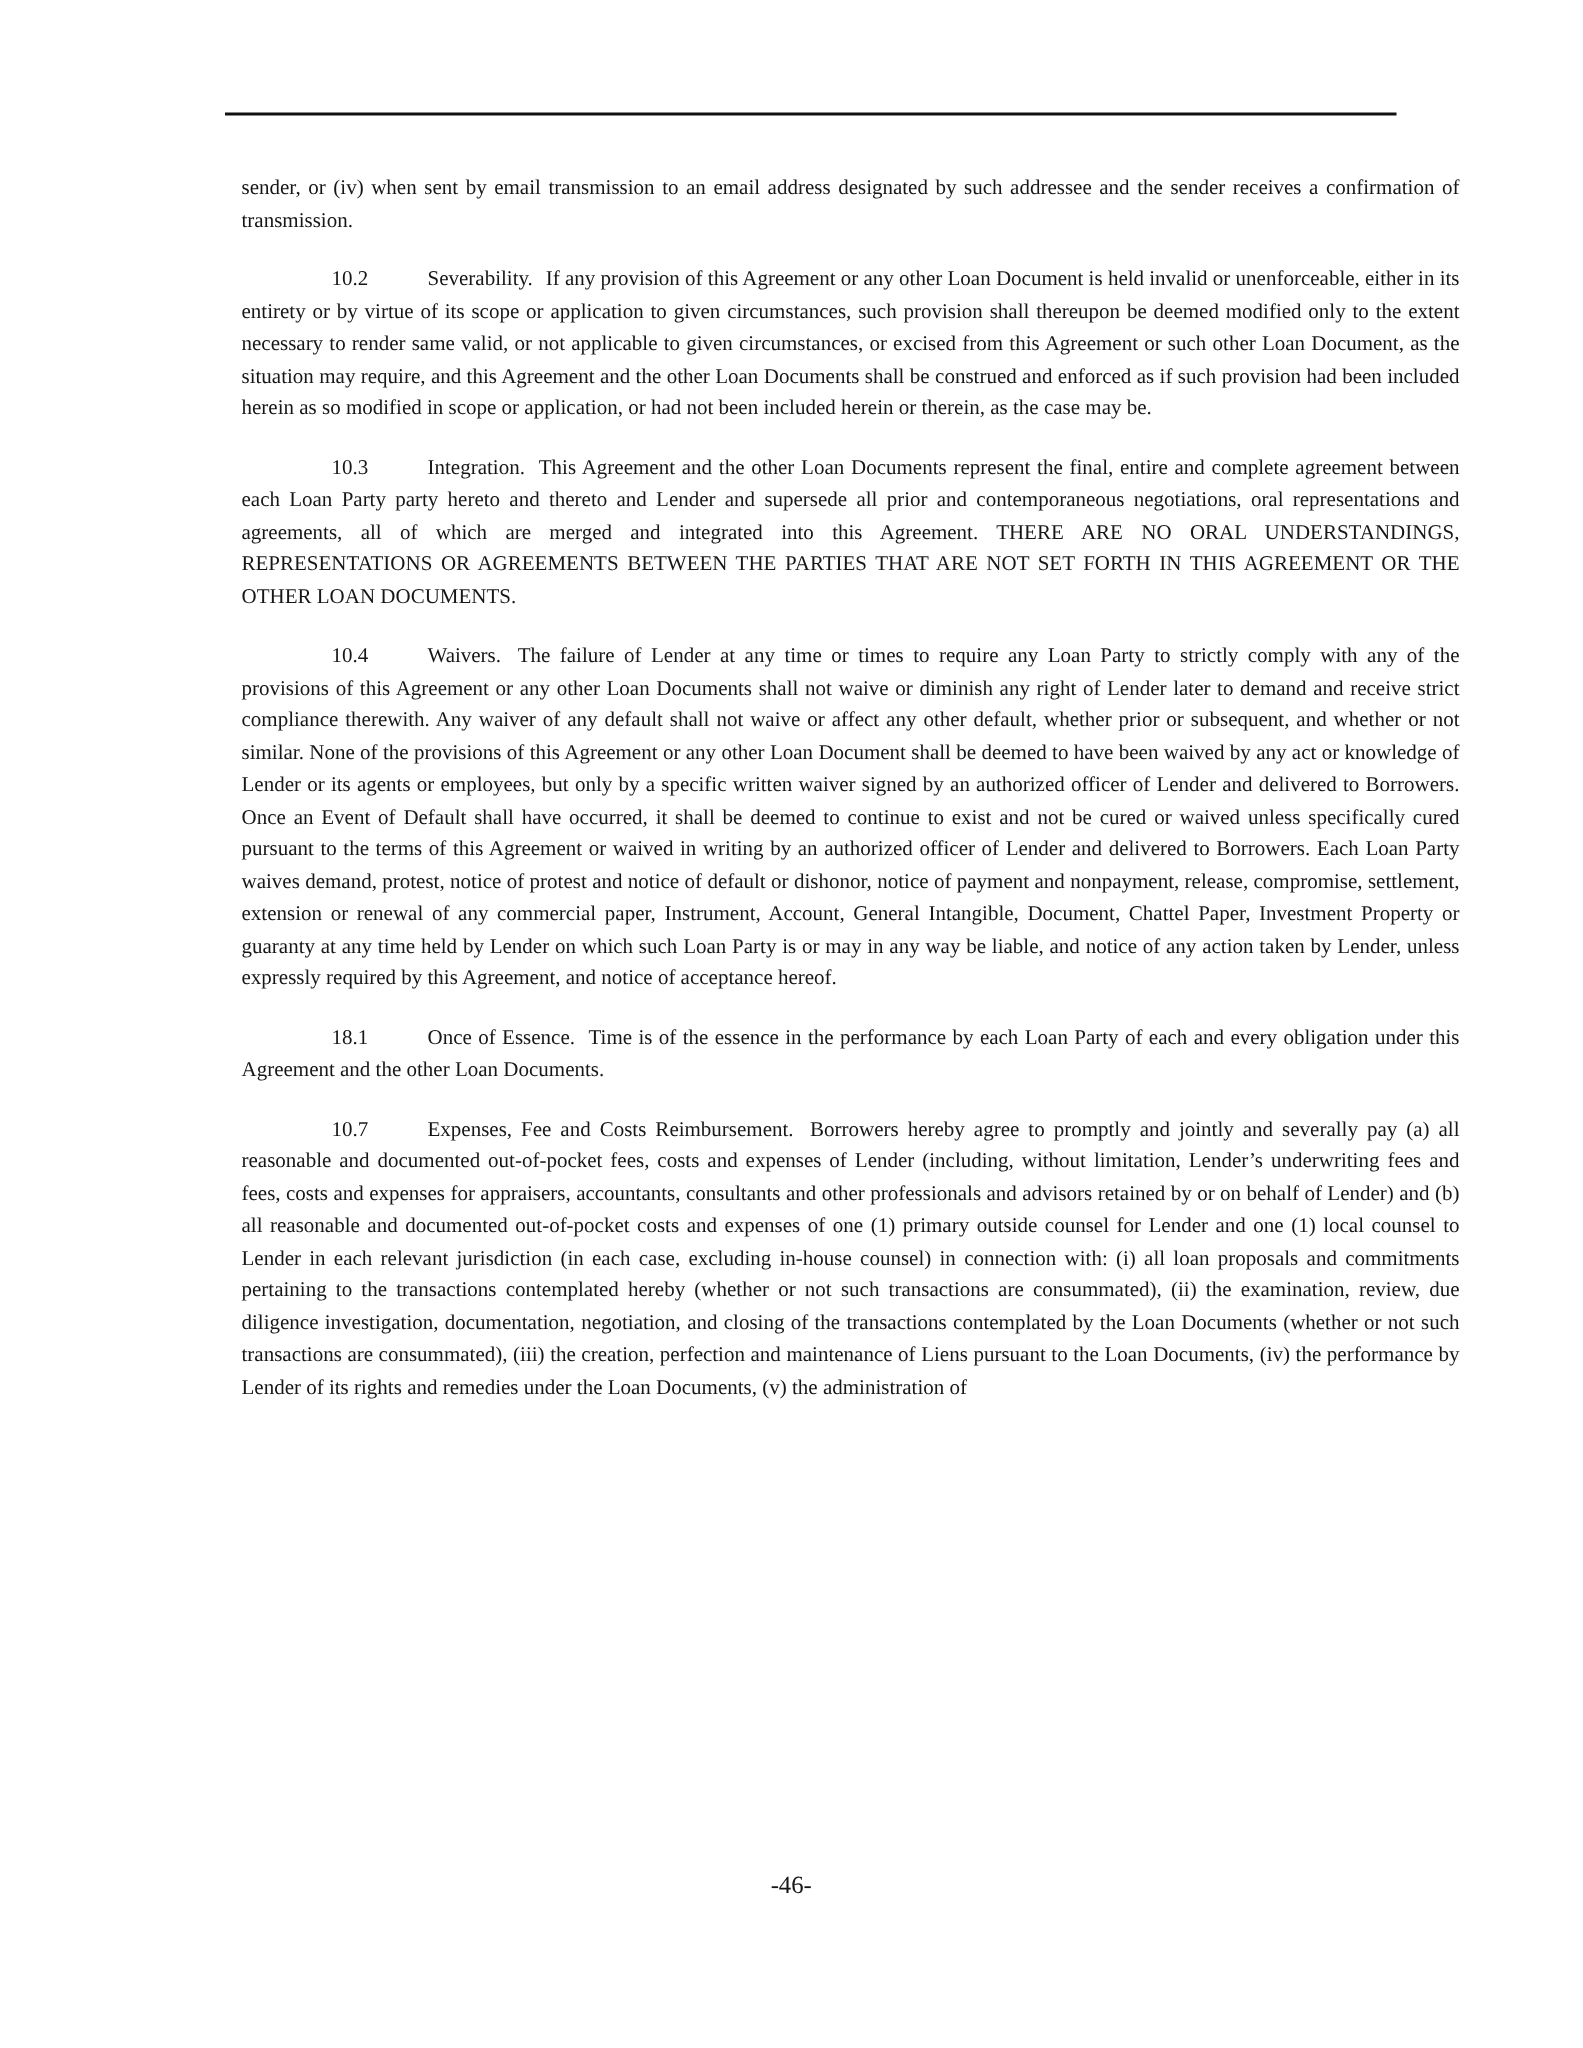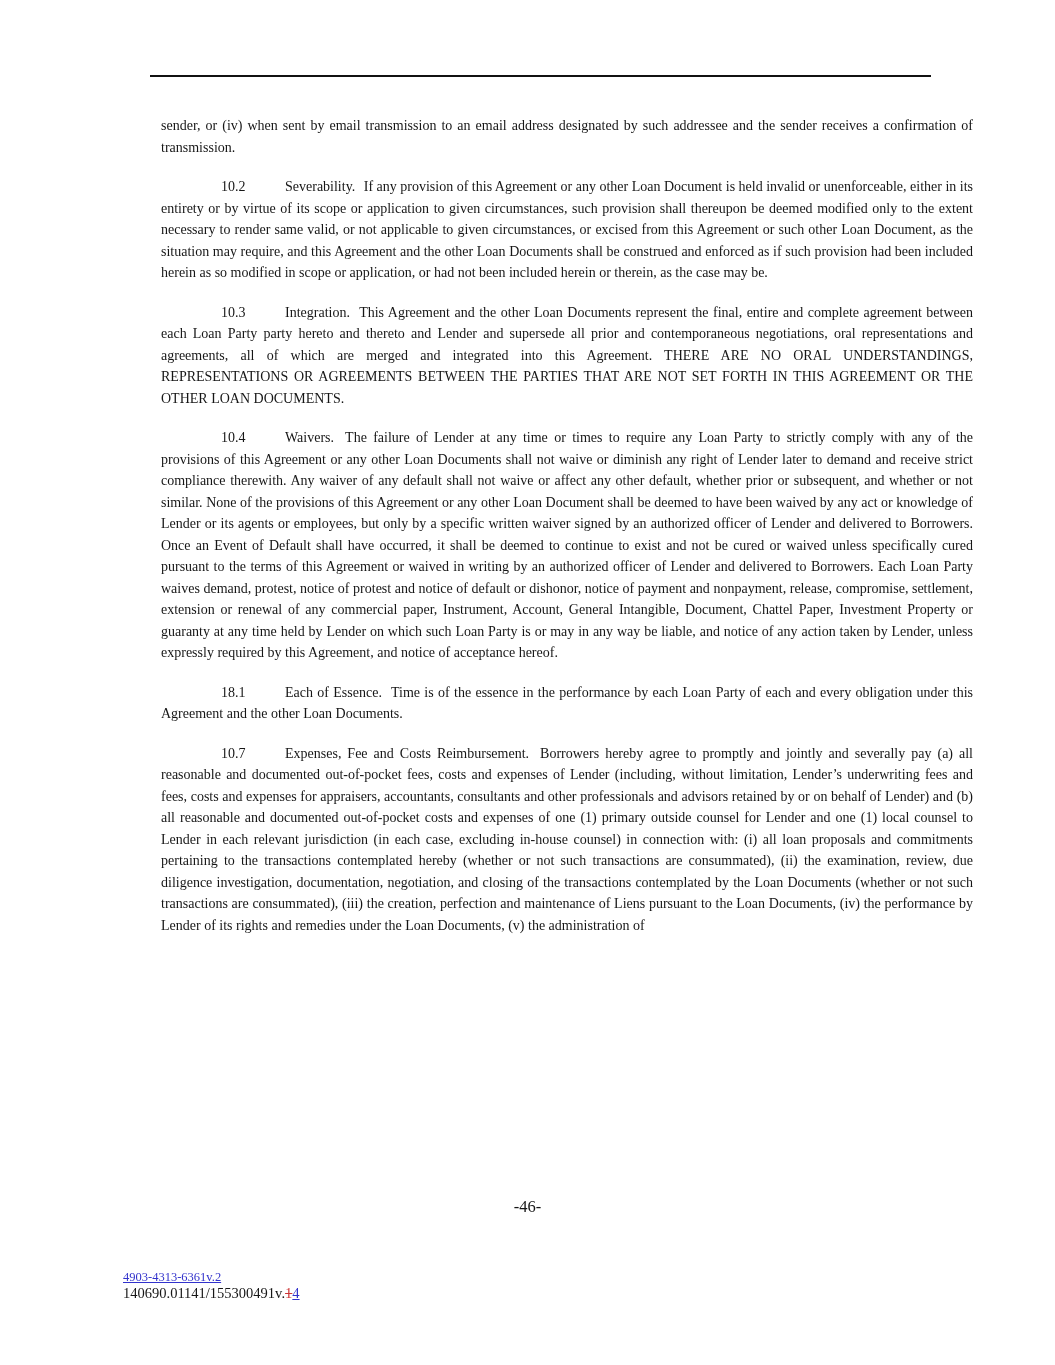--- a/index.html
+++ b/index.html
@@ -32,21 +32,21 @@
     text-align:justify;
     margin-left:38px;
   }
   p.para{margin:0;padding:0;}
   p.para.sec{margin-top:18px;text-indent:60px;}
   p.para.cont{margin-top:0;text-indent:0;}
   .secnum{font-weight:normal;display:inline-block;min-width:64px;text-indent:0;}
   .sechead{font-weight:normal;margin-right:5px;}
   .page-number{
     position:absolute;
-    top:1196px;left:0;width:1055px;
+    top:1246px;left:0;width:1055px;
     text-align:center;
     font-size:16.5px;line-height:21px;
   }
   .footer{
     position:absolute;
     top:1269px;left:123px;
   }
   .docid1{
     font-size:12.5px;line-height:16px;
     color:var(--insertion-blue);
@@ -76,26 +76,22 @@
 
     <p class="para cont"><span>sender, or (iv) when sent by email transmission to an email address designated by such addressee and the sender receives a confirmation of transmission.</span></p>
 
     <p class="para sec"><span class="secnum">10.2</span><span class="sechead">Severability.</span> <span class="secbody">If any provision of this Agreement or any other Loan Document is held invalid or unenforceable, either in its entirety or by virtue of its scope or application to given circumstances, such provision shall thereupon be deemed modified only to the extent necessary to render same valid, or not applicable to given circumstances, or excised from this Agreement or such other Loan Document, as the situation may require, and this Agreement and the other Loan Documents shall be construed and enforced as if such provision had been included herein as so modified in scope or application, or had not been included herein or therein, as the case may be.</span></p>
 
     <p class="para sec"><span class="secnum">10.3</span><span class="sechead">Integration.</span> <span class="secbody">This Agreement and the other Loan Documents represent the final, entire and complete agreement between each Loan Party party hereto and thereto and Lender and supersede all prior and contemporaneous negotiations, oral representations and agreements, all of which are merged and integrated into this Agreement.  THERE ARE NO ORAL UNDERSTANDINGS, REPRESENTATIONS OR AGREEMENTS BETWEEN THE PARTIES THAT ARE NOT SET FORTH IN THIS AGREEMENT OR THE OTHER LOAN DOCUMENTS.</span></p>
 
     <p class="para sec"><span class="secnum">10.4</span><span class="sechead">Waivers.</span> <span class="secbody">The failure of Lender at any time or times to require any Loan Party to strictly comply with any of the provisions of this Agreement or any other Loan Documents shall not waive or diminish any right of Lender later to demand and receive strict compliance therewith.  Any waiver of any default shall not waive or affect any other default, whether prior or subsequent, and whether or not similar.  None of the provisions of this Agreement or any other Loan Document shall be deemed to have been waived by any act or knowledge of Lender or its agents or employees, but only by a specific written waiver signed by an authorized officer of Lender and delivered to Borrowers.  Once an Event of Default shall have occurred, it shall be deemed to continue to exist and not be cured or waived unless specifically cured pursuant to the terms of this Agreement or waived in writing by an authorized officer of Lender and delivered to Borrowers.  Each Loan Party waives demand, protest, notice of protest and notice of default or dishonor, notice of payment and nonpayment, release, compromise, settlement, extension or renewal of any commercial paper, Instrument, Account, General Intangible, Document, Chattel Paper, Investment Property or guaranty at any time held by Lender on which such Loan Party is or may in any way be liable, and notice of any action taken by Lender, unless expressly required by this Agreement, and notice of acceptance hereof.</span></p>
 
 
-    <p class="para sec"><span class="secnum">18.1</span><span class="sechead">Each of Essence.</span> <span class="secbody">Time is of the essence in the performance by each Loan Party of each and every obligation under this Agreement and the other Loan Documents.</span></p>
+    <p class="para sec"><span class="secnum">18.1</span><span class="sechead">Once of Essence.</span> <span class="secbody">Time is of the essence in the performance by each Loan Party of each and every obligation under this Agreement and the other Loan Documents.</span></p>
 
     <p class="para sec"><span class="secnum">10.7</span><span class="sechead">Expenses, Fee and Costs Reimbursement.</span> <span class="secbody">Borrowers hereby agree to promptly and jointly and severally pay (a) all reasonable and documented out-of-pocket fees, costs and expenses of Lender (including, without limitation, Lender’s underwriting fees and fees, costs and expenses for appraisers, accountants, consultants and other professionals and advisors retained by or on behalf of Lender) and (b) all reasonable and documented out-of-pocket costs and expenses of one (1) primary outside counsel for Lender and one (1) local counsel to Lender in each relevant jurisdiction (in each case, excluding in-house counsel) in connection with:  (i) all loan proposals and commitments pertaining to the transactions contemplated hereby (whether or not such transactions are consummated), (ii) the examination, review, due diligence investigation, documentation, negotiation, and closing of the transactions contemplated by the Loan Documents (whether or not such transactions are consummated), (iii) the creation, perfection and maintenance of Liens pursuant to the Loan Documents, (iv) the performance by Lender of its rights and remedies under the Loan Documents, (v) the administration of</span></p>
 
   </div>
 
   <div class="page-number">-46-</div>
 
-  <div class="footer">
-    <div class="docid1">4903-4313-6361v.2</div>
-    <div class="docid2"><span>140690.01141/155300491v.</span><span class="del">1</span><span class="ins">4</span></div>
-  </div>
 
 </div>
 
 </body></html>

